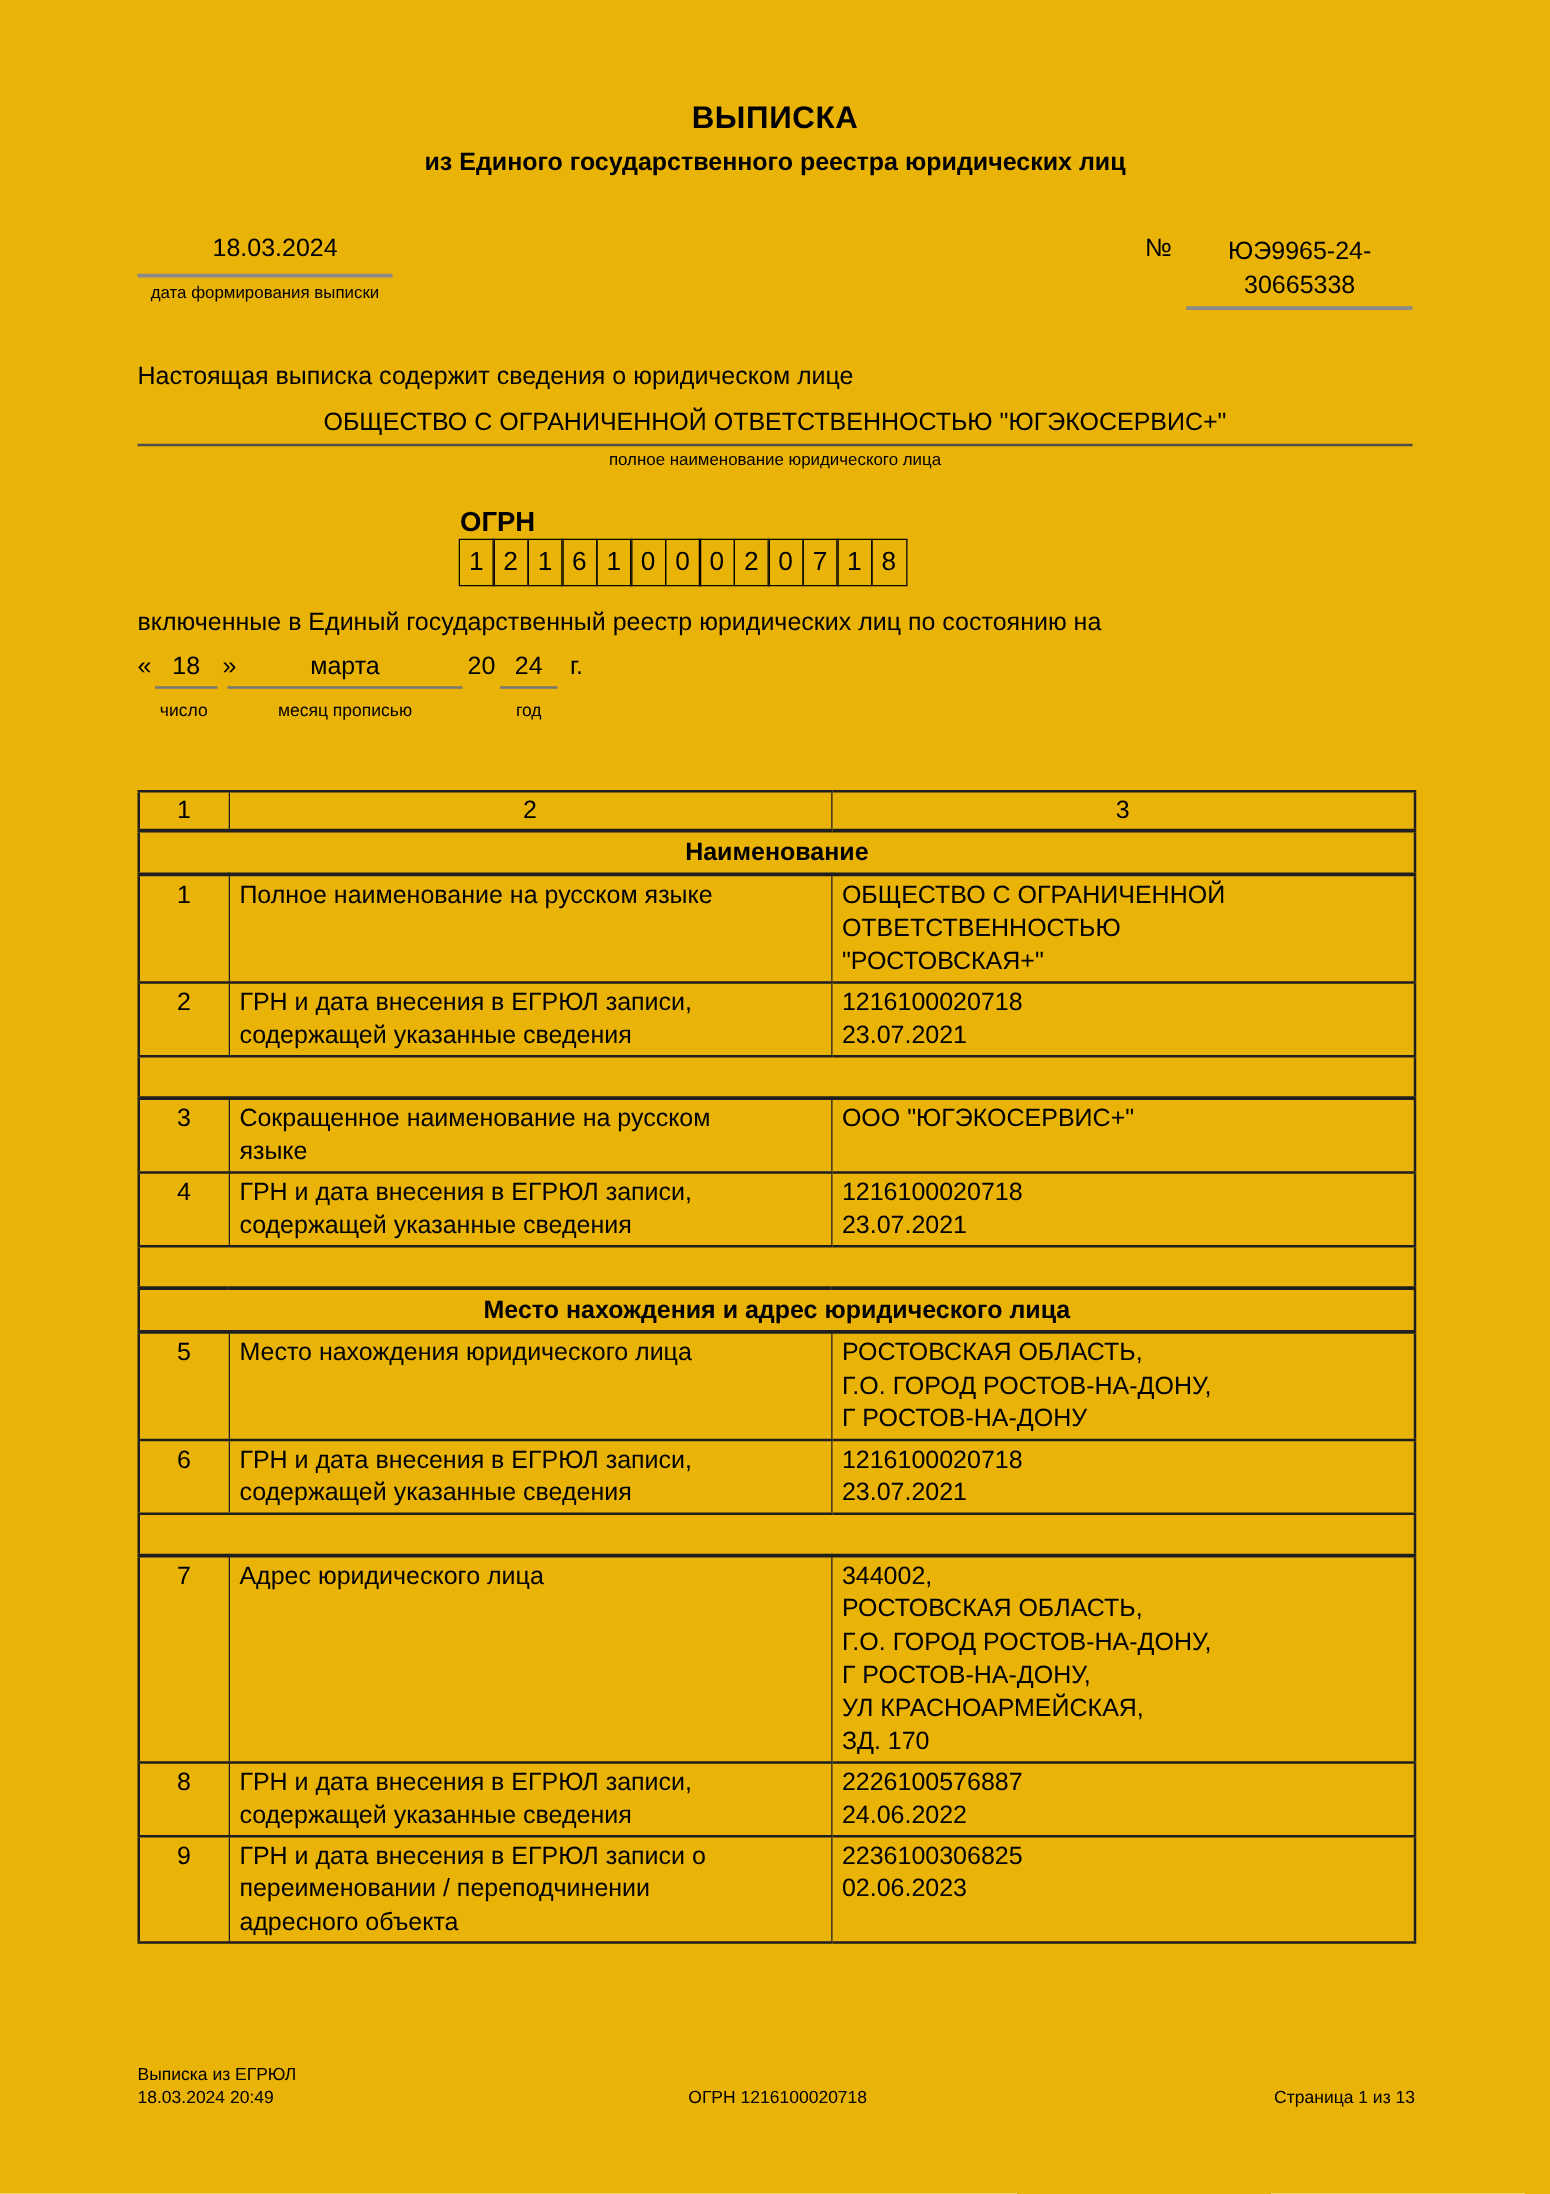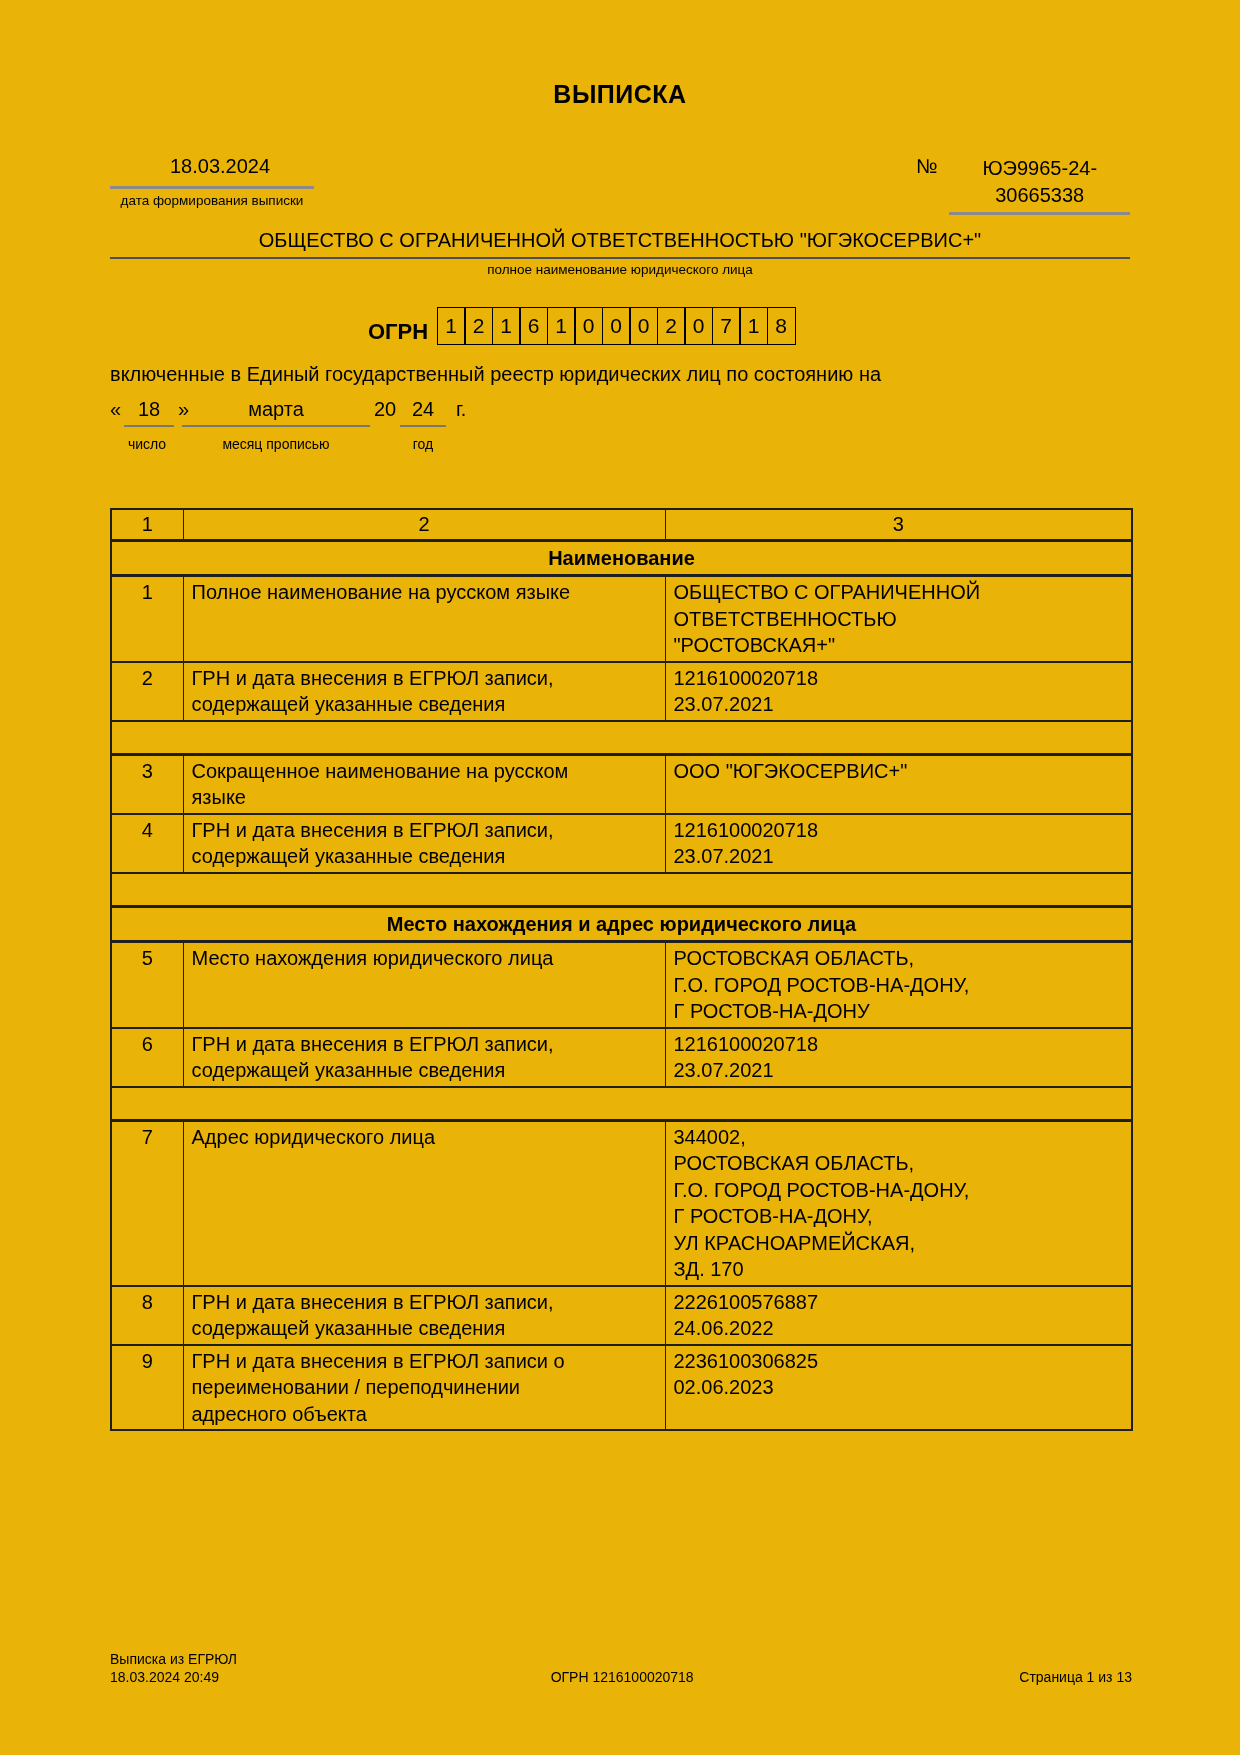--- a/index.html
+++ b/index.html
@@ -19,21 +19,21 @@
   .ref-right { display:flex; width:214px; align-items:flex-start; }
   .num-label { font-size:20px; margin-right:12px; }
   .num-value { flex:1; text-align:center; font-size:20px; line-height:27px; border-bottom:3px solid #8a8a8a; padding-bottom:3px; }
 
   .lead { margin-top:42px; font-size:20px; }
 
   .company-block { margin-top:14px; border-bottom:2px solid #4d4d4d; padding-bottom:5px; }
   .company { text-align:center; font-size:20px; }
   .company-caption { margin-top:3px; text-align:center; font-size:13.5px; }
 
-  .ogrn-row { margin-top:30px; margin-left:258px; display:flex; align-items:flex-end; }
+  .ogrn-row { margin-top:30px; margin-left:258px; display:flex; align-items:flex-start;flex-direction:column; }
   .ogrn-label { font-weight:bold; font-size:22px; margin-right:10px; }
   .ogrn-boxes { display:flex; }
   .ogrn-box {
     width:27px; height:36px; border:1.5px solid #000; margin-left:-1.5px;
     display:flex; align-items:center; justify-content:center; font-size:21px;
   }
 
   .included { margin-top:18px; font-size:20px; }
 
   .asof { position:relative; height:72px; margin-top:12px; font-size:20px; }
@@ -67,35 +67,37 @@
   .footer-center { text-align:center; }
   .footer-right { text-align:left;margin-left:12px; }
 </style>
 </head>
 <body>
 
 <div class="page">
   <div class="content">
 
     <div class="title">ВЫПИСКА</div>
+    <div class="subtitle">из Единого государственного реестра юридических лиц</div>
 
     <div class="ref-row">
       <div class="ref-left">
         <div class="ref-date">18.03.2024</div>
         <div class="ref-caption">дата формирования выписки</div>
       </div>
       <div class="ref-right">
         <span class="num-label">№</span>
         <div class="num-value">
           <div>ЮЭ9965-24-</div>
           <div>30665338</div>
         </div>
       </div>
     </div>
 
+    <div class="lead">Настоящая выписка содержит сведения о юридическом лице</div>
 
     <div class="company-block">
       <div class="company">ОБЩЕСТВО С ОГРАНИЧЕННОЙ ОТВЕТСТВЕННОСТЬЮ "ЮГЭКОСЕРВИС+"</div>
     </div>
     <div class="company-caption">полное наименование юридического лица</div>
 
     <div class="ogrn-row">
       <span class="ogrn-label">ОГРН</span>
       <div class="ogrn-boxes" id="ogrn-boxes">
           <span class="ogrn-box">1</span>

